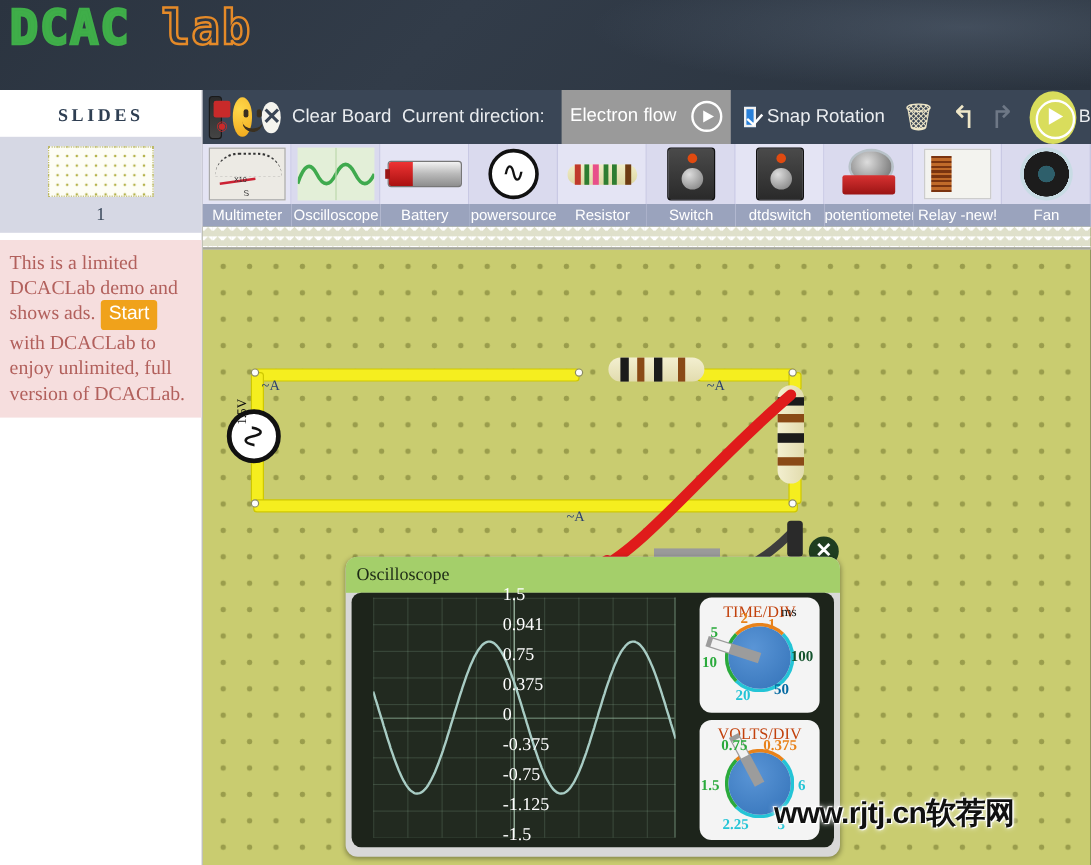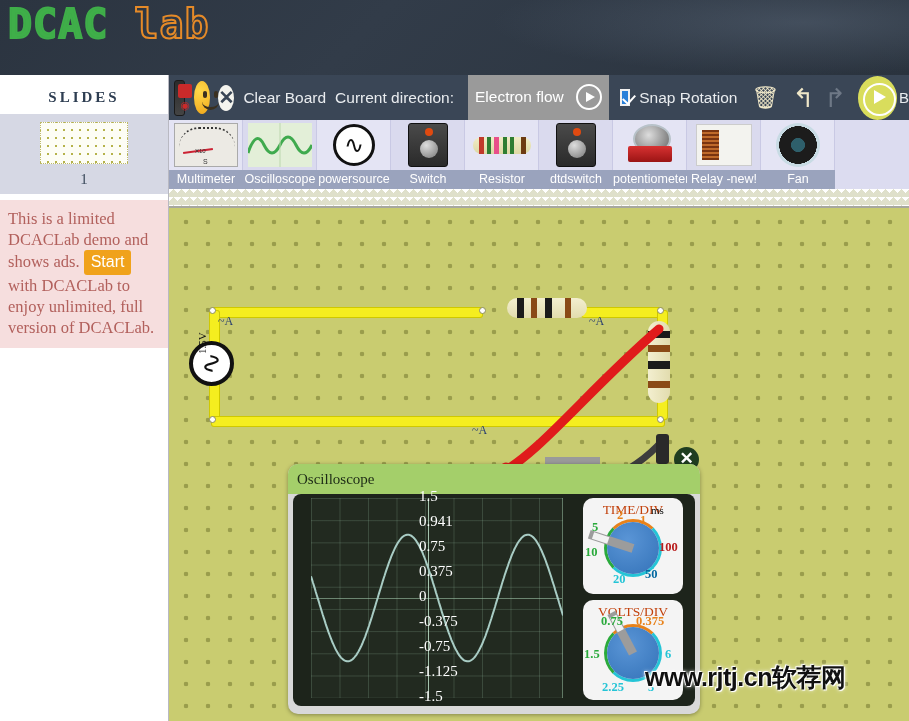--- a/index.html
+++ b/index.html
@@ -470,42 +470,48 @@
         <div class="pal-icon">
           <div class="ic-osc"><svg width="64" height="44">
               <path d="M0,30 Q8,6 16,22 T32,22 T48,22 T64,22" stroke="#3faa4e" stroke-width="3" fill="none"></path>
               <line x1="32" y1="0" x2="32" y2="44" stroke="#bcd7ae" stroke-width="1"></line>
             </svg></div>
         </div>
         <div class="pal-name">Oscilloscope</div>
       </div>
       <div class="pal-item">
         <div class="pal-icon">
+          <div class="ic-batt"></div>
+        </div>
+        <div class="pal-name">Battery</div>
+      </div>
+      <div class="pal-item">
+        <div class="pal-icon">
           <div class="ic-ps">∿</div>
         </div>
         <div class="pal-name">powersource</div>
-      </div>
-      <div class="pal-item">
-        <div class="pal-icon">
-          <div class="ic-sw"></div>
-        </div>
-        <div class="pal-name">Switch</div>
       </div>
       <div class="pal-item">
         <div class="pal-icon">
           <div class="ic-res">
             <span style="left:6px;width:5px;background:#c0392b;"></span>
             <span style="left:14px;width:4px;background:#2e7d32;"></span>
             <span style="left:21px;width:5px;background:#e84f8a;"></span>
             <span style="left:30px;width:4px;background:#2e7d32;"></span>
             <span style="left:37px;width:4px;background:#2e7d32;"></span>
             <span style="left:48px;width:5px;background:#6d3b12;"></span>
           </div>
         </div>
         <div class="pal-name">Resistor</div>
+      </div>
+      <div class="pal-item">
+        <div class="pal-icon">
+          <div class="ic-sw"></div>
+        </div>
+        <div class="pal-name">Switch</div>
       </div>
       <div class="pal-item">
         <div class="pal-icon">
           <div class="ic-sw"></div>
         </div>
         <div class="pal-name">dtdswitch</div>
       </div>
       <div class="pal-item">
         <div class="pal-icon">
           <div class="ic-pot"></div>
@@ -610,21 +616,21 @@
           <div class="knob-ring" style="left:21px; top:21px; border-color:#e8821a #24c4d6 #24c4d6 #2aaa3c;"></div>
           <div class="knob" style="left:24px; top:24px;">
             <div class="knob-ptr" style="transform:rotate(-162deg);"></div>
           </div>
           <div class="knob-lbl" style="left:57px; top:15px; color:#e8821a;">1</div>
           <div class="knob-lbl" style="left:34px; top:10px; color:#e8821a;">2</div>
           <div class="knob-lbl" style="left:9px; top:22px; color:#2aaa3c;">5</div>
           <div class="knob-lbl" style="left:2px; top:47px; color:#2aaa3c;">10</div>
           <div class="knob-lbl" style="left:30px; top:74px; color:#24c4d6;">20</div>
           <div class="knob-lbl" style="left:62px; top:69px; color:#0369a1;">50</div>
-          <div class="knob-lbl" style="left:76px; top:42px; color:#b91c1c;">100</div>
+          <div class="knob-lbl" style="left:76px; top:42px; color:#14532d;">100</div>
         </div>
 
         <div class="osc-knobbox" style="left:290px; top:106px; width:100px; height:100px;">
           <div class="osc-knob-title">VOLTS/DIV</div>
           <div class="knob-ring" style="left:21px; top:24px; border-color:#e8821a #24c4d6 #24c4d6 #2aaa3c;"></div>
           <div class="knob" style="left:24px; top:27px;">
             <div class="knob-ptr" style="transform:rotate(-118deg);"></div>
           </div>
           <div class="knob-lbl" style="left:53px; top:14px; color:#e8821a;">0.375</div>
           <div class="knob-lbl" style="left:18px; top:14px; color:#2aaa3c;">0.75</div>

